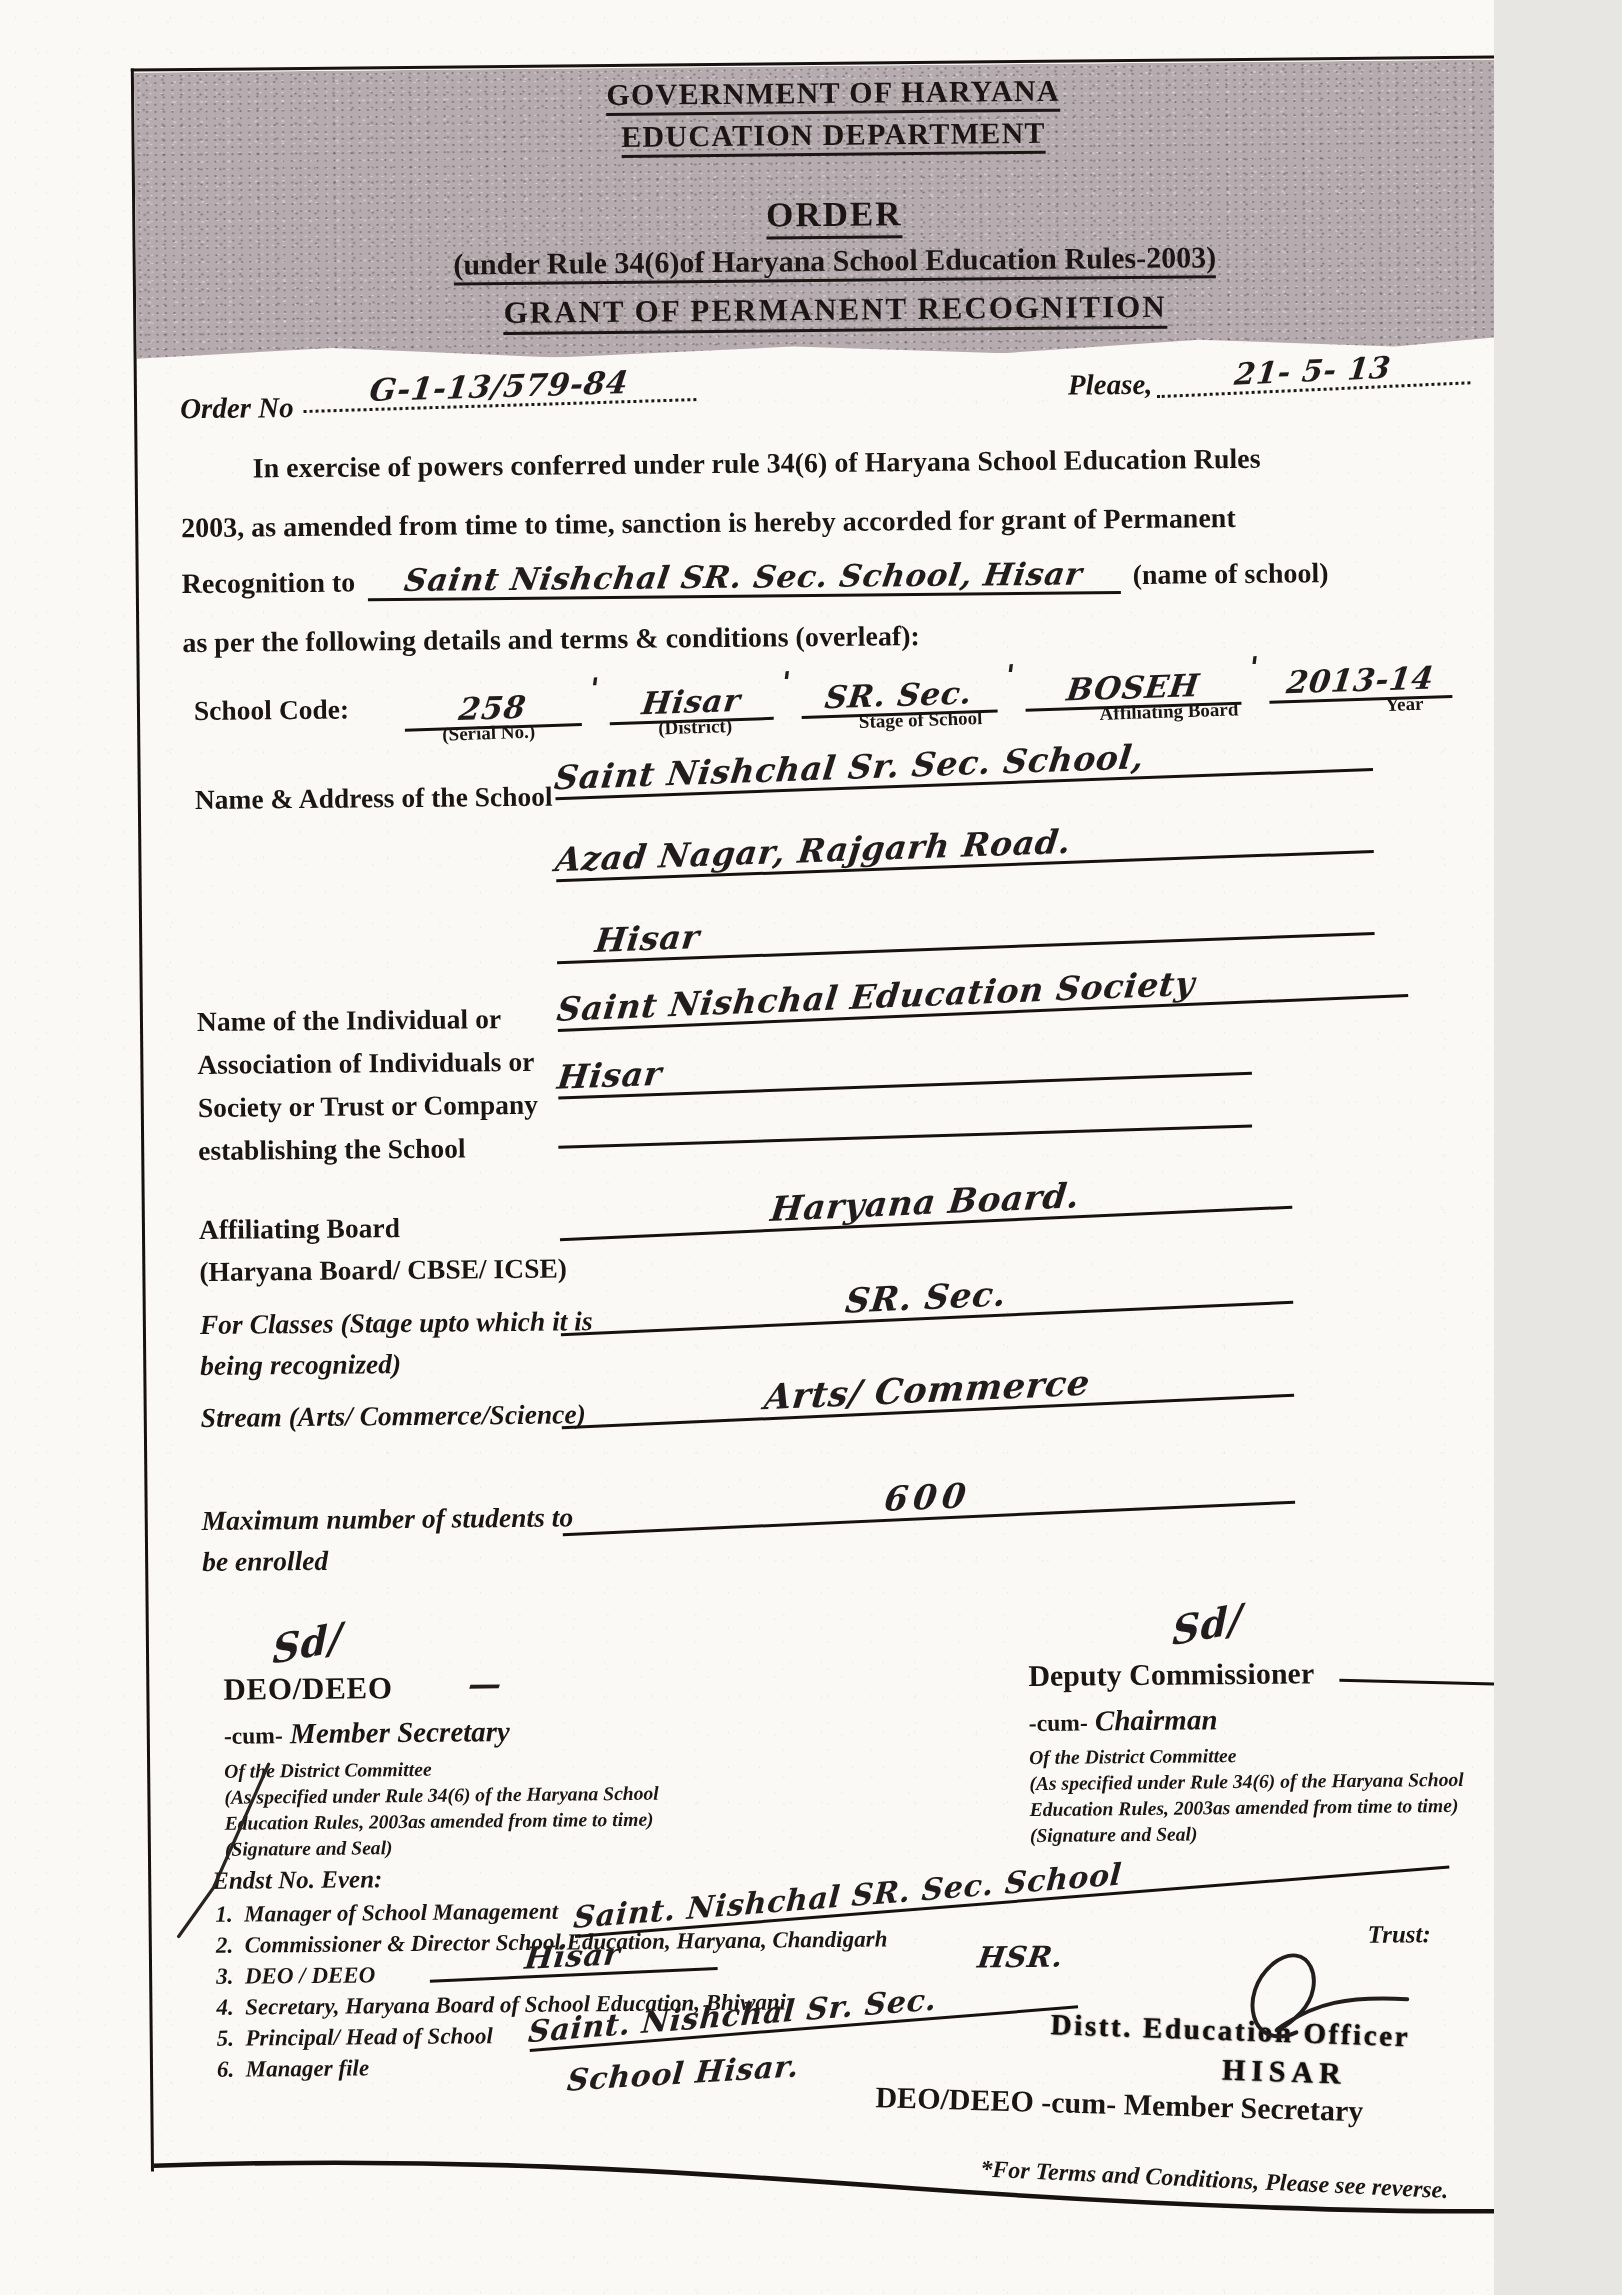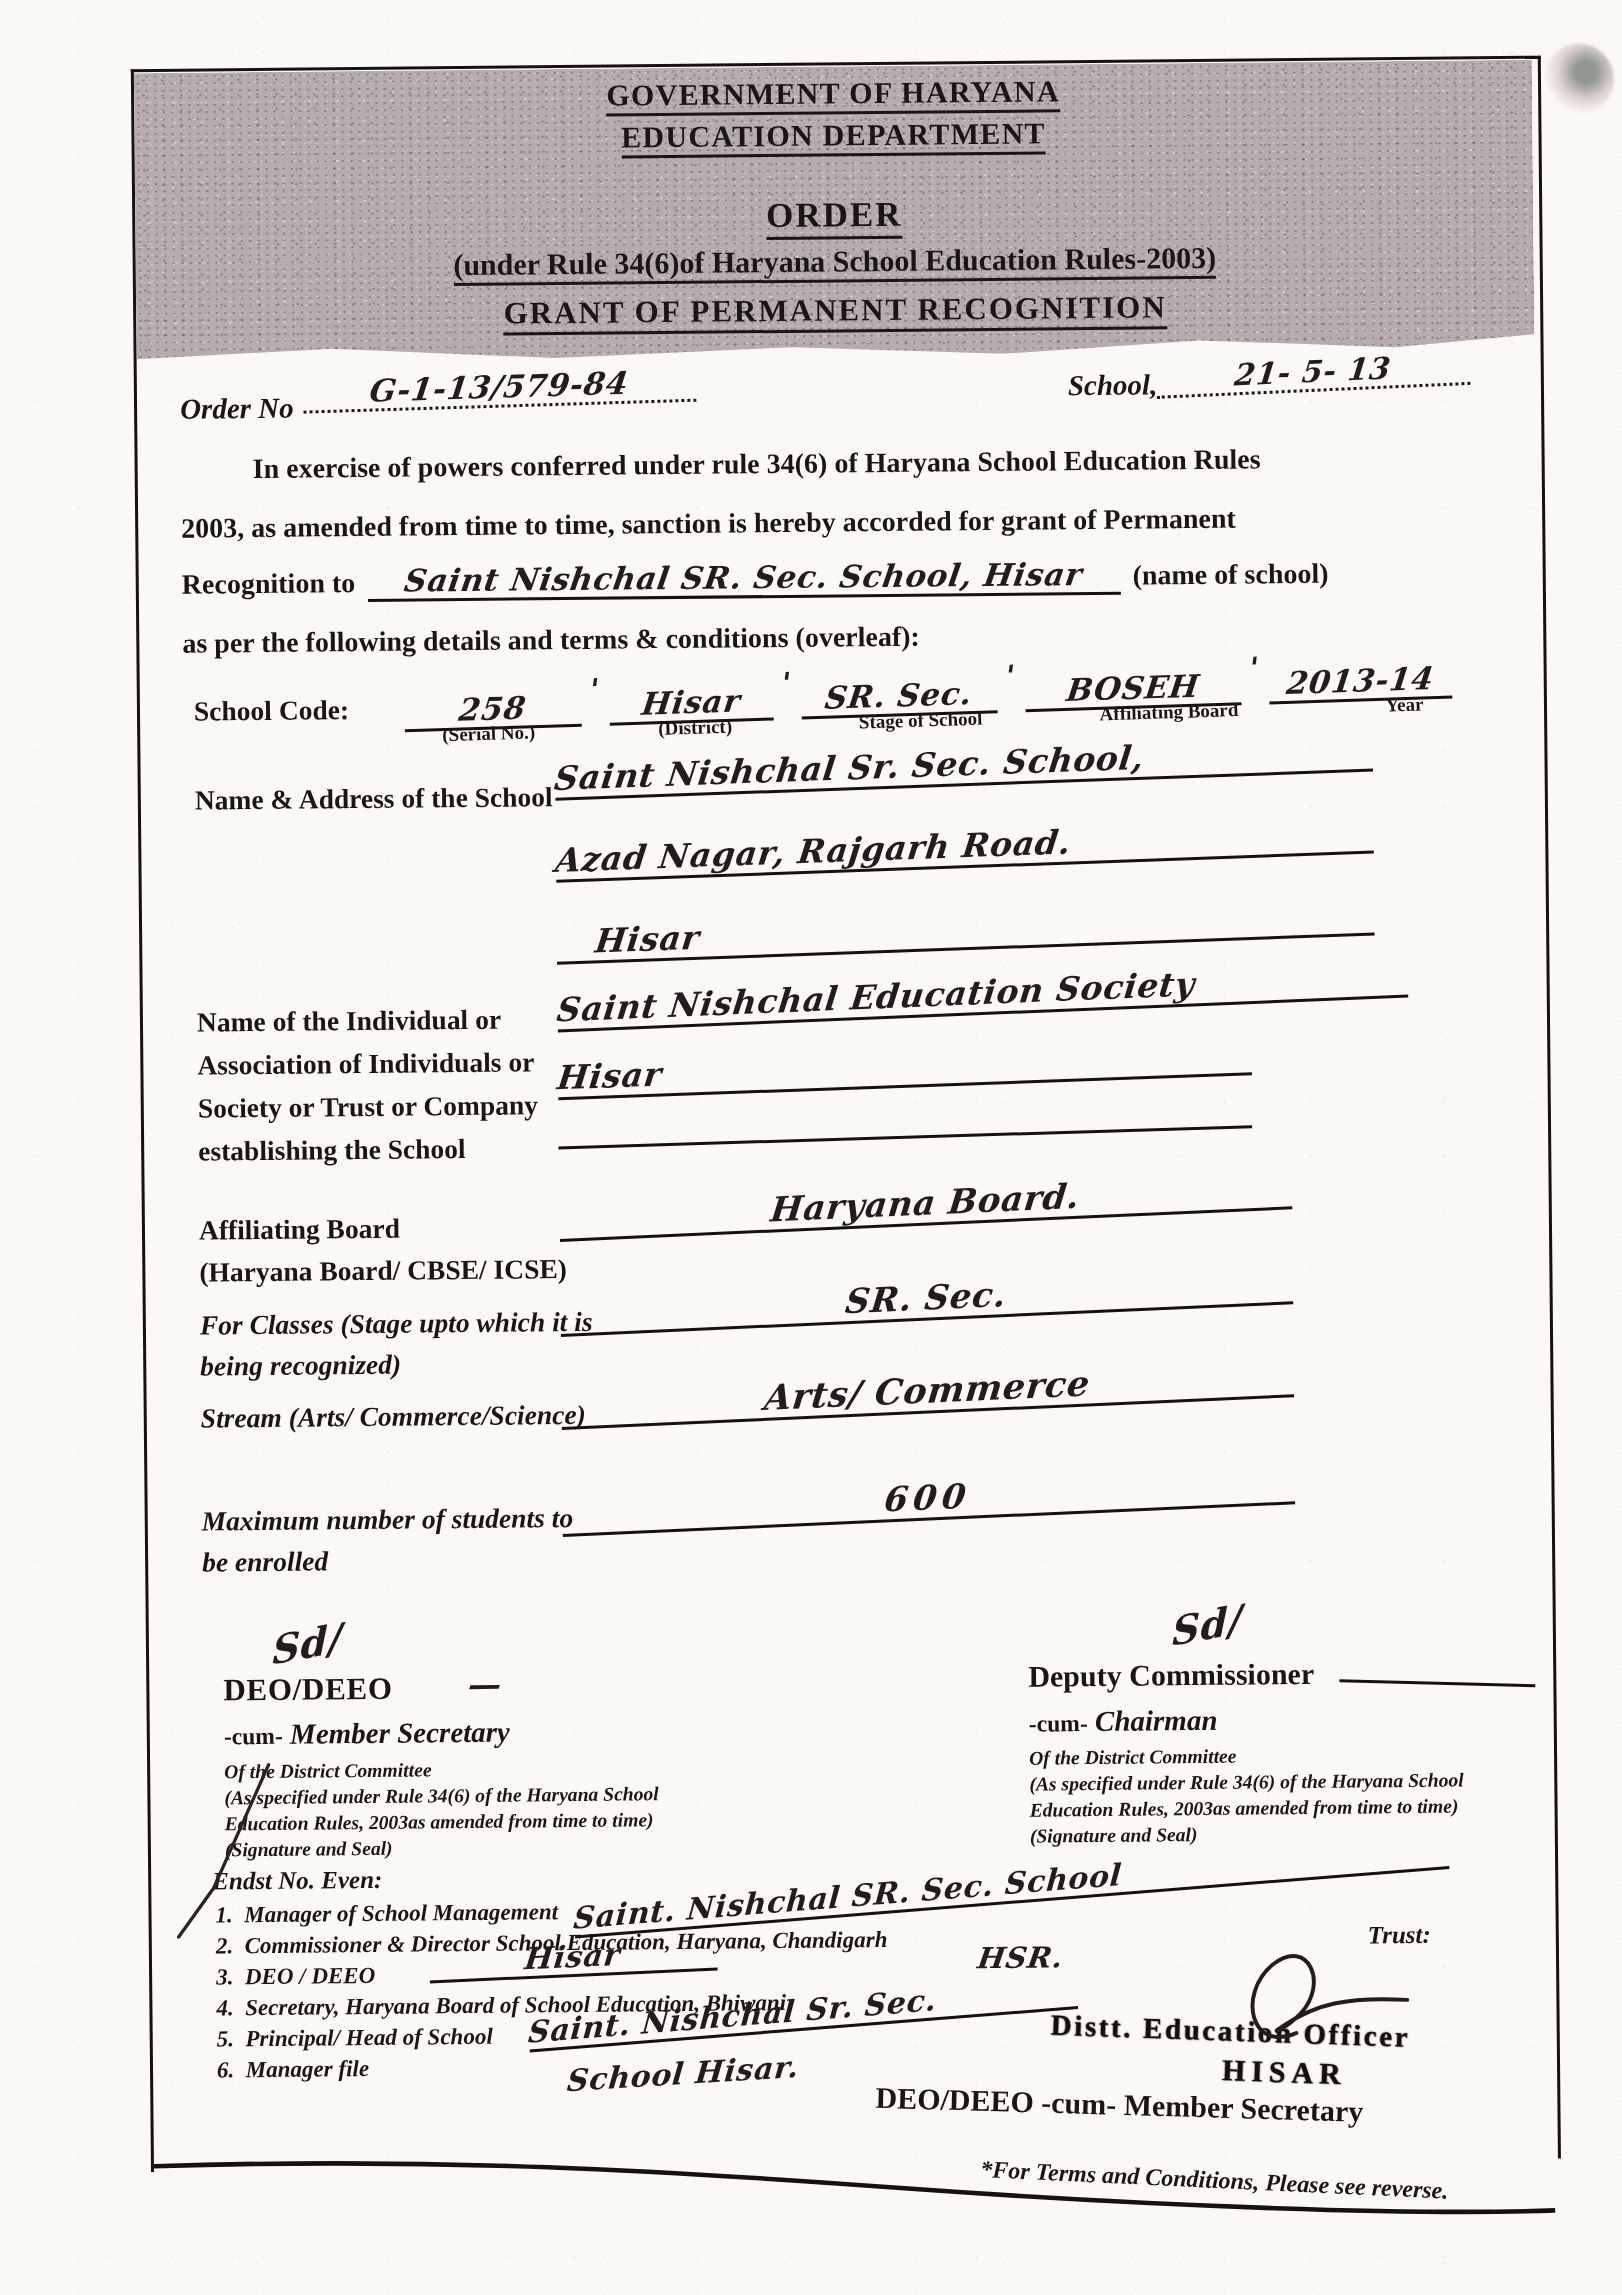--- a/index.html
+++ b/index.html
@@ -1,17 +1,17 @@
 <!DOCTYPE html>
 <html style="font-size:10.5px"><head>
 <meta charset="utf-8">
 <style>
   html,body{margin:0;padding:0;background:#e8e6e2;}
   .sheet{
-    position:relative;width:1622px;height:2295px;overflow:hidden;
+    position:relative;width:1494px;height:2295px;overflow:hidden;
     background-color:#fbf9f5;
     background-image:
       radial-gradient(rgba(130,95,105,0.12) 0.7px, transparent 1px),
       radial-gradient(rgba(70,50,60,0.09) 0.7px, transparent 0.9px),
       radial-gradient(rgba(150,110,120,0.07) 0.9px, transparent 1.3px);
     background-size:31px 35px,44px 27px,67px 58px;
     background-position:0 0,13.7px 8.5px,4.6px 24px;
     font-family:"Liberation Serif", serif;
     color:#1b1614;
   }
@@ -75,21 +75,21 @@
       <span class="b undl" style="border-bottom-width:3.9px;">(under Rule 34(6)of Haryana School Education Rules-2003)</span>
     </div>
     <div class="abs c" style="left:142px;top:293px;width:1398px;font-size:31px;letter-spacing:2px;">
       <span class="b undl" style="border-bottom-width:3.9px;">GRANT OF PERMANENT RECOGNITION</span>
     </div>
 
     <div class="abs b i" style="left:185px;top:387px;font-size:29px;">Order No</div>
     <div class="abs dots c" style="left:308px;top:366px;width:393px;transform:rotate(-1.2deg);">
       <span class="hw" style="font-size:31px;">G-1-13/579-84</span>
     </div>
-    <div class="abs b i" style="left:1073px;top:372px;font-size:29px;">School,</div>
+    <div class="abs b i" style="left:1073px;top:372px;font-size:29px;">Please,</div>
     <div class="abs dots c" style="left:1161px;top:359px;width:314px;transform:rotate(-2deg);">
       <span class="hw" style="font-size:30px;">21- 5- 13</span>
     </div>
 
     <div class="abs b" style="left:185px;top:448px;width:1348px;font-size:28px;text-indent:72px;white-space:nowrap;">In exercise of powers conferred under rule 34(6) of Haryana School Education Rules</div>
     <div class="abs b" style="left:185px;top:507px;width:1348px;font-size:28px;white-space:nowrap;">2003, as amended from time to time, sanction is hereby accorded for grant of Permanent</div>
     <div class="abs" style="left:185px;top:559px;width:1348px;font-size:28px;white-space:nowrap;">
       <span class="b">Recognition to</span>
       <span class="fld" style="display:inline-block;min-width:753px;margin:0 5.2px;">
         <span class="hw" style="font-size:31px;">Saint Nishchal SR. Sec. School, Hisar</span>

